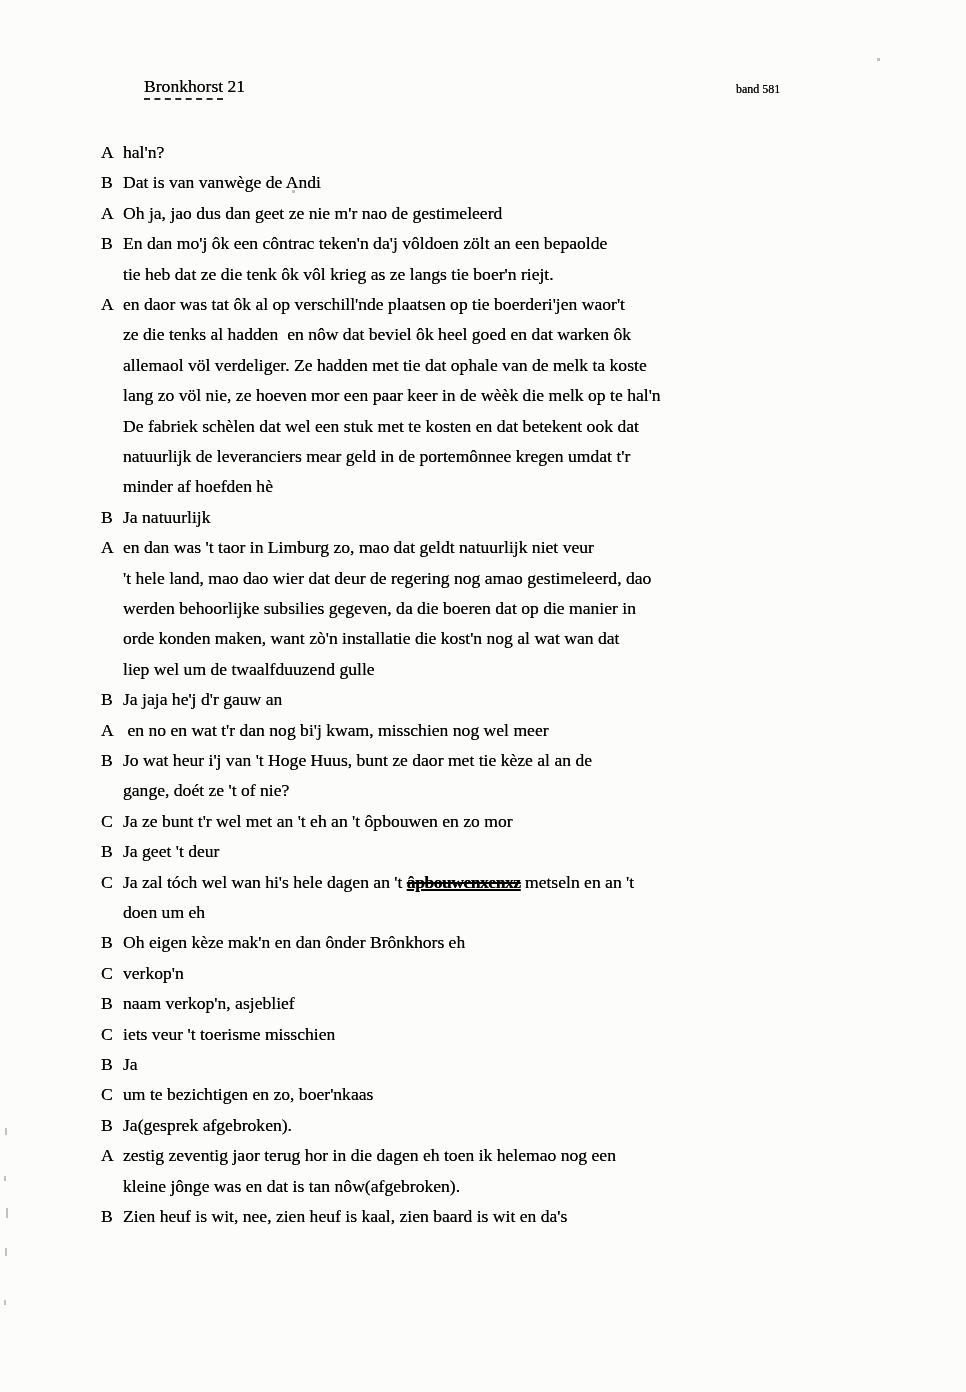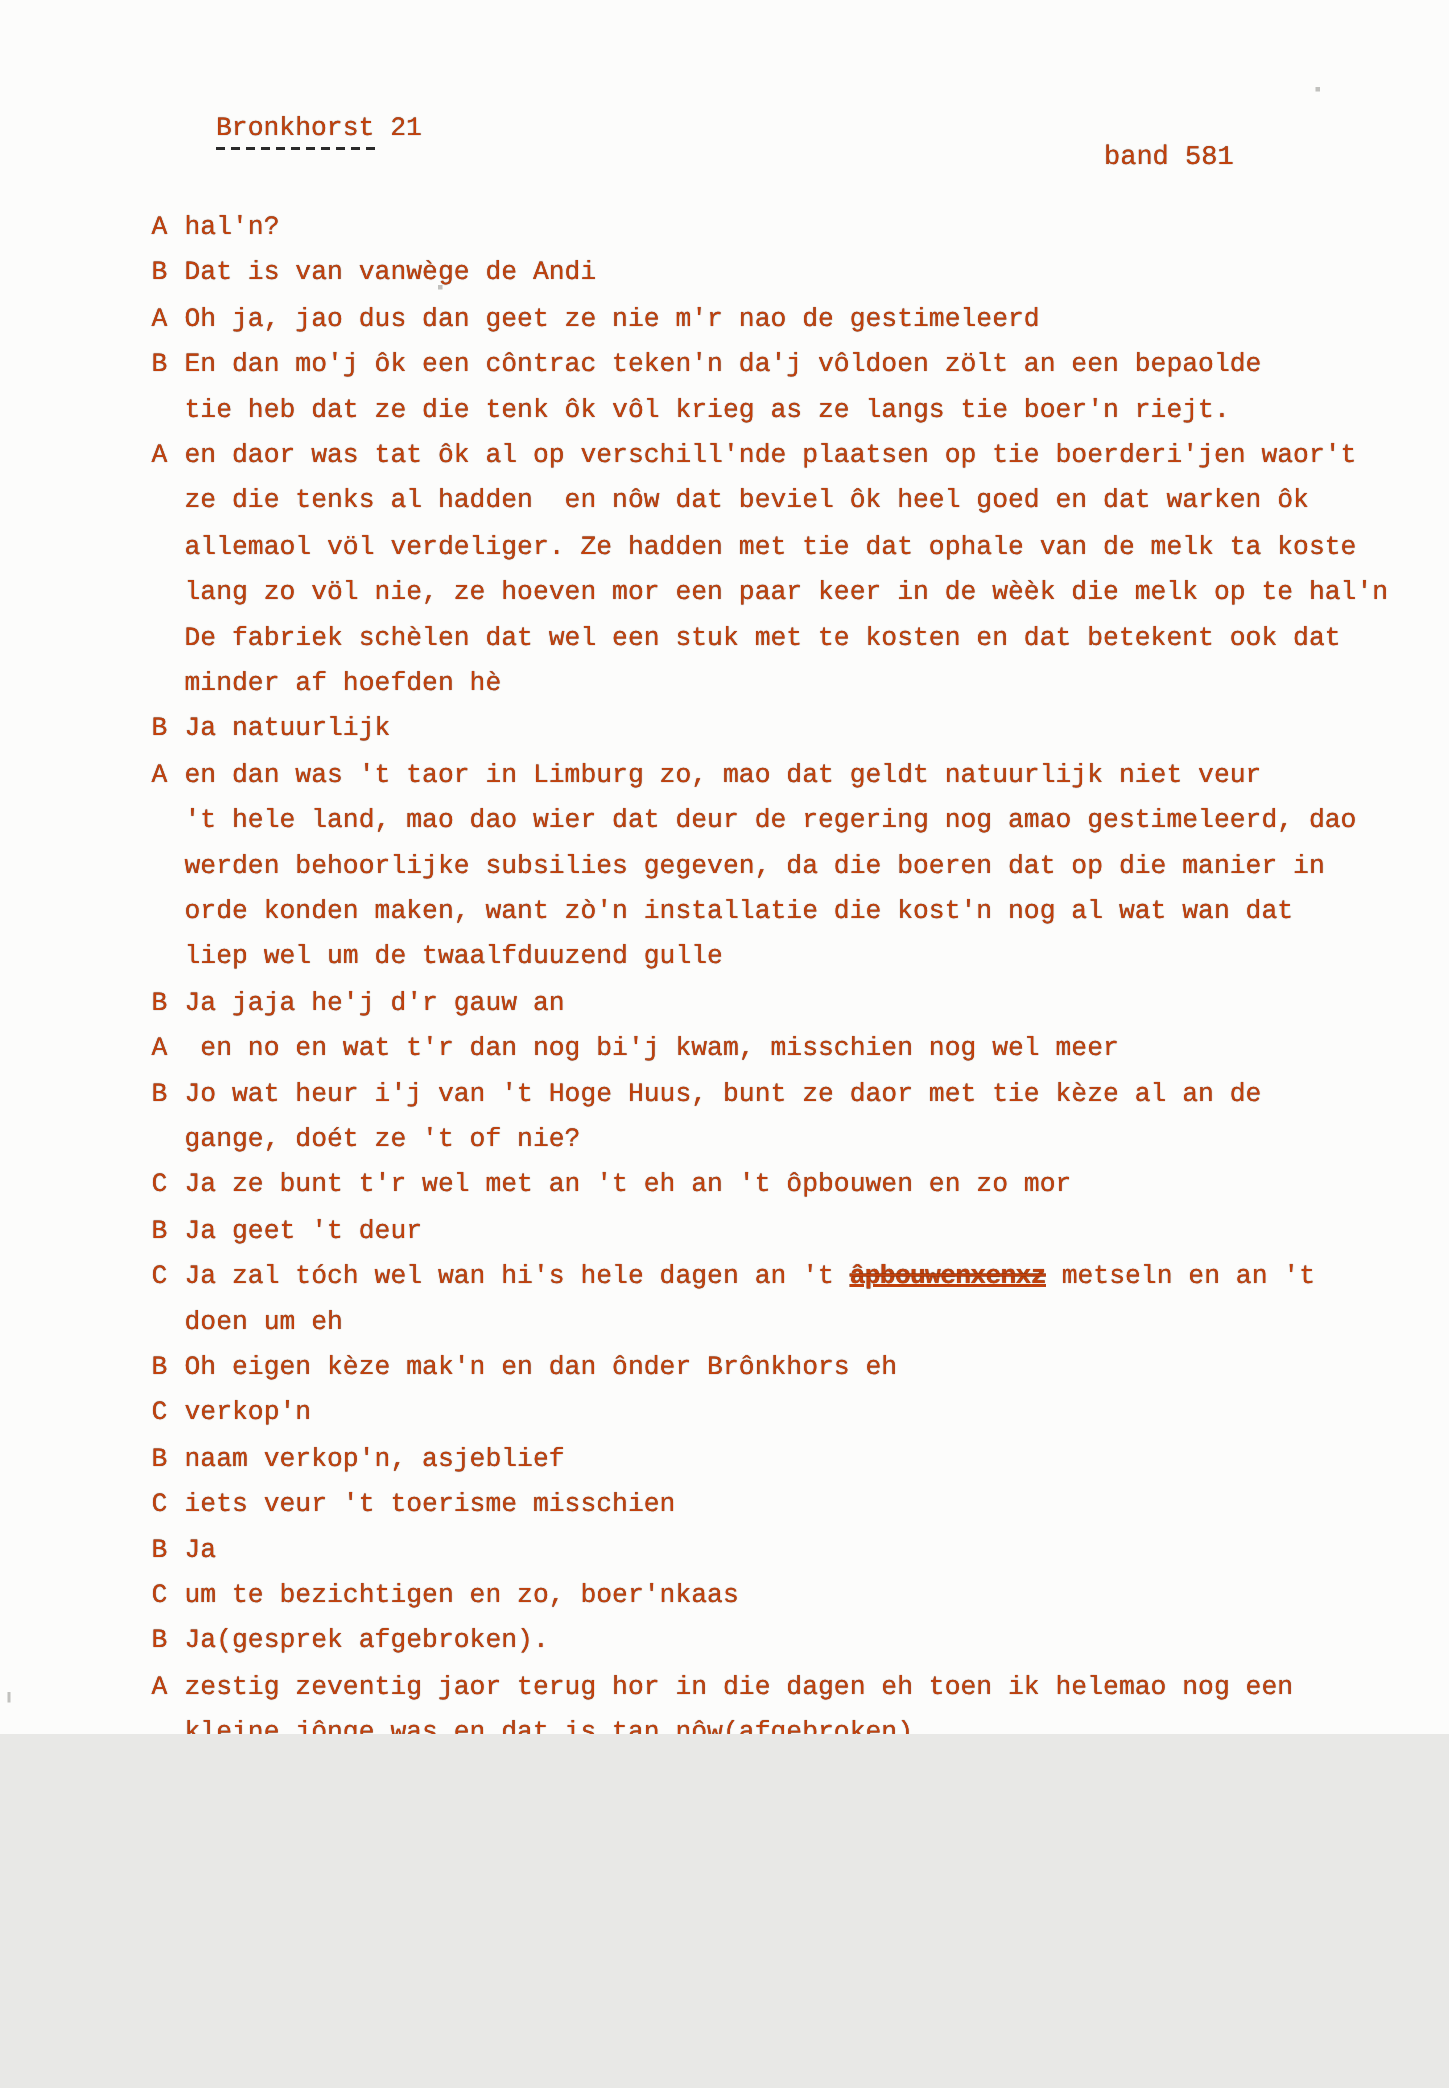--- a/index.html
+++ b/index.html
@@ -3,47 +3,47 @@
 <meta charset="utf-8">
 <style>
   html, body {
     margin: 0;
     padding: 0;
     background: #e8e8e6;
   }
   .page {
     position: relative;
     width: 966px;
-    height: 1156px;
+    height: 1392px;
     margin: 0 auto;
     background: #fcfcfb;
-    color: #c2410c;
-    font-family: Liberation Mono, monospace;
+    color: #000000;
+    font-family: Liberation Serif, serif;
     overflow: hidden;
   }
   .typed {
     text-shadow: 0 0 0.6px rgba(20,20,20,0.85);
   }
   .header-title {
     position: absolute;
     left: 144px;
     top: 74px;
     font-size: 17.6px;
     line-height: 24px;
     white-space: pre;
   }
   .header-title .underlined {
     border-bottom: 2px dashed #2a2a2a;
     padding-bottom: 2px;
   }
   .header-band {
     position: absolute;
     left: 736px;
-    top: 95px;
-    font-size: 18px;
+    top: 82px;
+    font-size: 12px;
     white-space: pre;
   }
   .transcript {
     position: absolute;
     left: 101px;
     top: 137px;
     width: 850px;
     font-size: 17.6px;
   }
   .utterance {
@@ -122,20 +122,21 @@
     </div>
 
     <div class="utterance">
       <div class="spk">A</div>
       <div class="lines">
           <div class="line">en daor was tat ôk al op verschill'nde plaatsen op tie boerderi'jen waor't</div>
           <div class="line">ze die tenks al hadden  en nôw dat beviel ôk heel goed en dat warken ôk</div>
           <div class="line">allemaol völ verdeliger. Ze hadden met tie dat ophale van de melk ta koste</div>
           <div class="line">lang zo völ nie, ze hoeven mor een paar keer in de wèèk die melk op te hal'n</div>
           <div class="line">De fabriek schèlen dat wel een stuk met te kosten en dat betekent ook dat</div>
+          <div class="line">natuurlijk de leveranciers mear geld in de portemônnee kregen umdat t'r</div>
           <div class="line">minder af hoefden hè</div>
         </div>
     </div>
 
     <div class="utterance">
       <div class="spk">B</div>
       <div class="lines">
           <div class="line">Ja natuurlijk</div>
         </div>
     </div>

